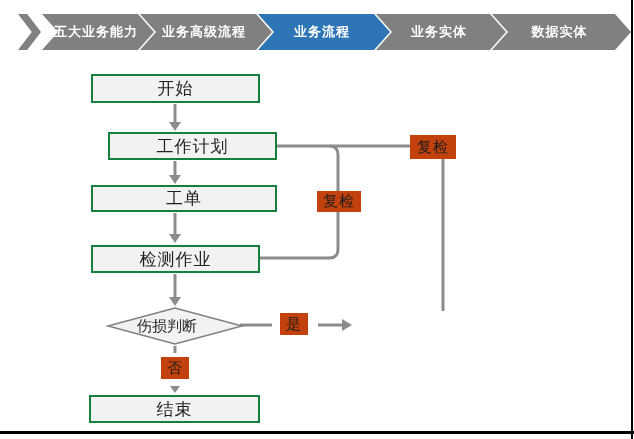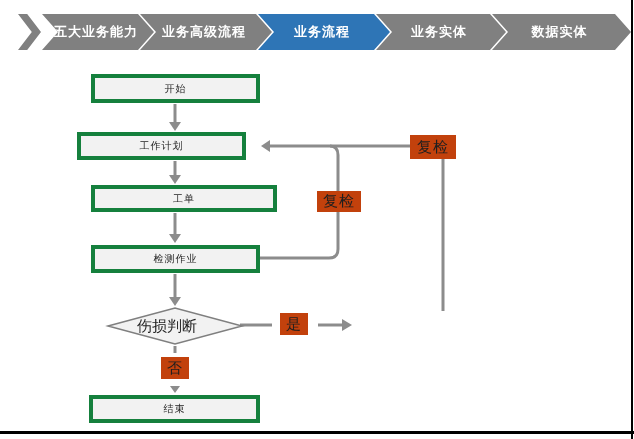--- a/index.html
+++ b/index.html
@@ -38,25 +38,25 @@
     width: 23px;
     height: 36px;
     background: #808080;
     clip-path: polygon(0 0, 40% 0, 100% 50%, 40% 100%, 0 100%, 60% 50%);
   }
   
   .fc-svg { position: absolute; left: 0; top: 0; width: 634px; height: 439px; pointer-events: none; }
   .node {
     position: absolute;
     background: #F2F2F2;
-    border: 4px solid #15803d;
+    border: 2px solid #15803d;
     display: flex;
     align-items: center;
     justify-content: center;
-    font-size: 10px;
+    font-size: 17px;
     color: #1f1f1f;
     letter-spacing: 1px;
   }
   .fc-label {
     position: absolute;
     background: #c2410c;
     display: flex;
     align-items: center;
     justify-content: center;
     font-size: 15px;
@@ -106,21 +106,21 @@
       <polygon points="169,234 181,234 175,243"></polygon>
       <polygon points="169,297 181,297 175,306"></polygon>
       <polygon points="170,386 180,386 175,393"></polygon>
       <polygon points="342,319 342,331 352,325"></polygon>
       <polygon points="270,140 270,152 261,146"></polygon>
     </g>
     <polygon points="108,326 175,308 242,326 175,344" fill="#F2F2F2" stroke="#7F7F7F" stroke-width="1.5"></polygon>
   </svg>
 
   <div class="node" style="left:91px; top:74px;  width:169px; height:29px;">开始</div>
-  <div class="node" style="left:77px; top:132px; width:169px; height:28px;">工作计划</div>
+  <div class="node" style="left:108px; top:132px; width:169px; height:28px;">工作计划</div>
   <div class="node" style="left:91px; top:185px; width:186px; height:27px;">工单</div>
   <div class="node" style="left:91px; top:245px; width:169px; height:28px;">检测作业</div>
   <div class="node" style="left:89px; top:395px; width:171px; height:28px;">结束</div>
 
   <div class="diamond-text" style="left:107px; top:316px; width:120px; height:20px;">伤损判断</div>
 
   <div class="fc-label" style="left:280px; top:313px; width:28px; height:22px;">是</div>
   <div class="fc-label" style="left:161px; top:357px; width:28px; height:22px;">否</div>
   <div class="fc-label" style="left:317px; top:191px; width:44px; height:21px;">复检</div>
   <div class="fc-label" style="left:410px; top:135px; width:46px; height:24px;">复检</div>

